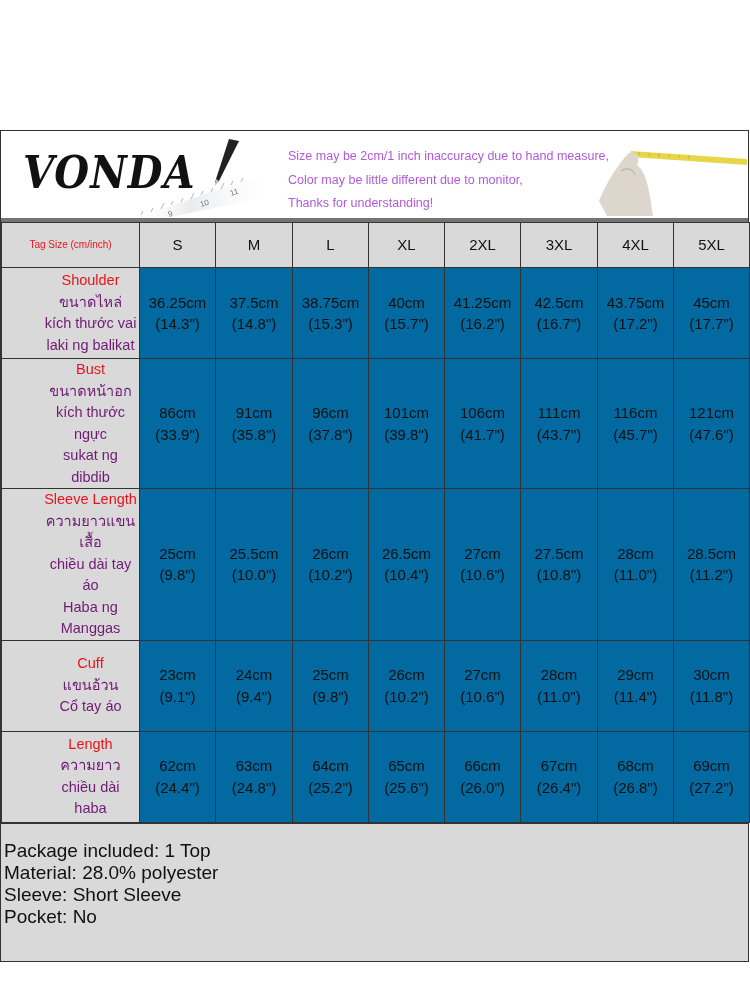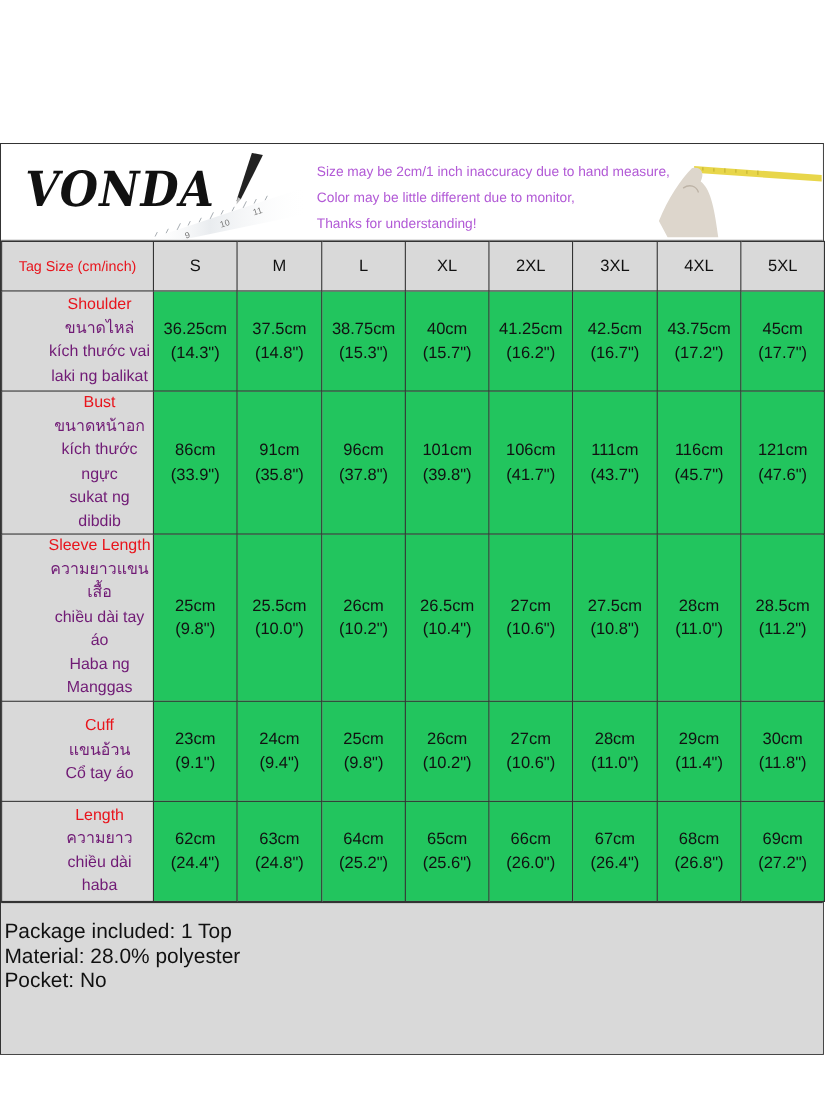--- a/index.html
+++ b/index.html
@@ -1,27 +1,27 @@
 <!DOCTYPE html>
 <html><head>
 <meta charset="utf-8">
 <style>
   html, body { margin: 0; padding: 0; background: #ffffff; }
   body { width: 750px; height: 1000px; position: relative; overflow: hidden; font-family: "Liberation Sans", sans-serif; color: #111; }
   .sheet { position: absolute; left: 0; top: 130px; width: 747px; border: 1px solid #333; box-sizing: content-box; }
-  .banner { position: relative; height: 87px; background: #fff; border-bottom: 1px solid #737373; overflow: hidden; padding-left: 48px; }
+  .banner { position: relative; height: 87px; background: #fff; border-bottom: 4px solid #737373; overflow: hidden; padding-left: 48px; }
   .brand { position: absolute; left: 22px; top: 18px; font-family: "DejaVu Serif", serif; font-size: 40px; font-weight: bold; font-style: italic; letter-spacing: 1px; color: #111; transform: scaleY(1.1); }
   .ruler { position: absolute; left: 130px; top: 8px; width: 150px; height: 80px; }
   .notes { position: absolute; left: 287px; top: 14px; color: #b25ad6; font-size: 12.5px; line-height: 23.5px; }
   .hand { position: absolute; left: 598px; top: 10px; width: 150px; height: 75px; }
   table { border-collapse: collapse; width: 747px; table-layout: fixed; }
   td { border: 1px solid #333; text-align: center; vertical-align: middle; font-size: 15px; line-height: 21.5px; padding: 0; }
   tr.hdr td { height: 44px; background: #d9d9d9; }
-  tr.hdr td.lbl { color: #e8141c; font-size: 13px; margin-left: 16px; }
-  tr.dat td { height: 90px; background: #22c55e; }
+  tr.hdr td.lbl { color: #e8141c; font-size: 10px; margin-left: 16px; }
+  tr.dat td { height: 90px; background: #0369a1; }
   tr.dat td.lbl { background: #d9d9d9; font-size: 14.5px; padding-left: 40px; }
   .red { color: #e8141c; display: block; }
   .sub { display: block; color: #701a75; }
   .v { display: block; }
   .footer { background: #d9d9d9; border-top: 1px solid #333; height: 138px; box-sizing: border-box; padding: 16px 0 0 3px; font-size: 19px; line-height: 22px; color: #111; }
   .footer div { white-space: nowrap; }
 </style>
 </head>
 <body>
 
@@ -303,15 +303,16 @@
             <span class="v">69cm</span>
             <span class="v">(27.2")</span>
           </td>
     </tr>
   </tbody>
     </table>
 
   <div class="footer">
     <div>Package included: 1 Top</div>
     <div>Material: 28.0% polyester</div>
+    <div>Sleeve: Short Sleeve</div>
     <div>Pocket: No</div>
   </div>
 </div>
 
 </body></html>

